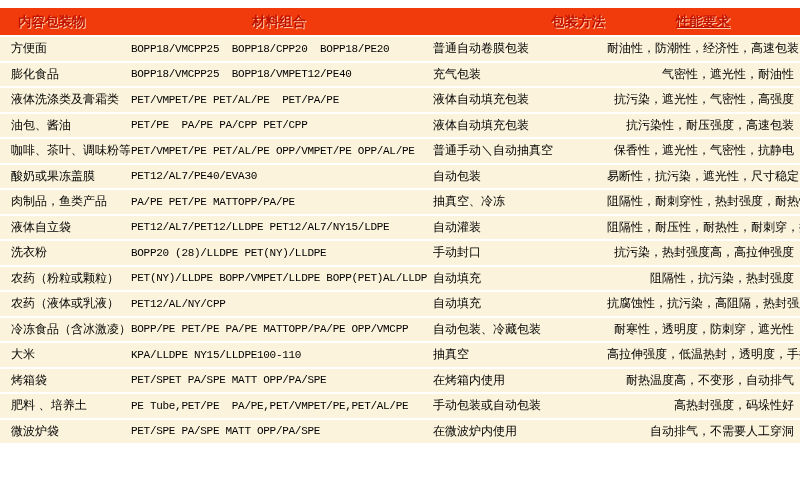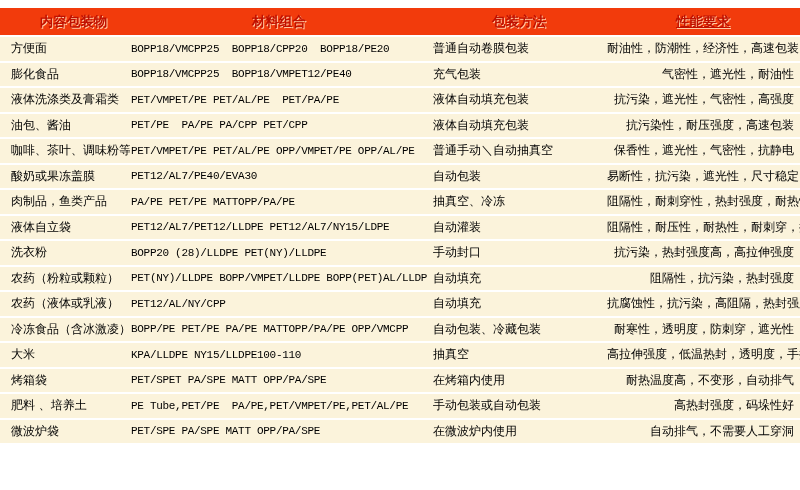--- a/index.html
+++ b/index.html
@@ -15,23 +15,23 @@
   col.c2{width:298px;}
   col.c3{width:178px;}
   col.c4{width:194px;}
   th{
     background:var(--header-bg,#F23B0C);
     color:var(--header-text,#C01000);
     font-size:13.5px;font-weight:bold;height:25px;
     text-shadow:1px 1px 0 var(--header-shadow,#FFC8A0);
     white-space:nowrap;overflow:hidden;
   }
-  th.h1{text-align:center;padding-left:18px;}
+  th.h1{text-align:left;padding-left:18px;}
   th.h2{text-align:center;}
-  th.h3{text-align:center;padding-left:5px;}
+  th.h3{text-align:right;padding-left:5px;}
   th.h4{text-align:center;text-decoration:underline;}
   td{
     background:var(--row-bg,#FBF3DB);
     color:#000000;height:21.5px;font-size:12px;
     white-space:nowrap;overflow:hidden;vertical-align:middle;
   }
   td.item{padding-left:11px;}
   td.materials{
     font-family:Liberation Mono, monospace;
     font-size:11px;letter-spacing:-0.3px;white-space:pre;

